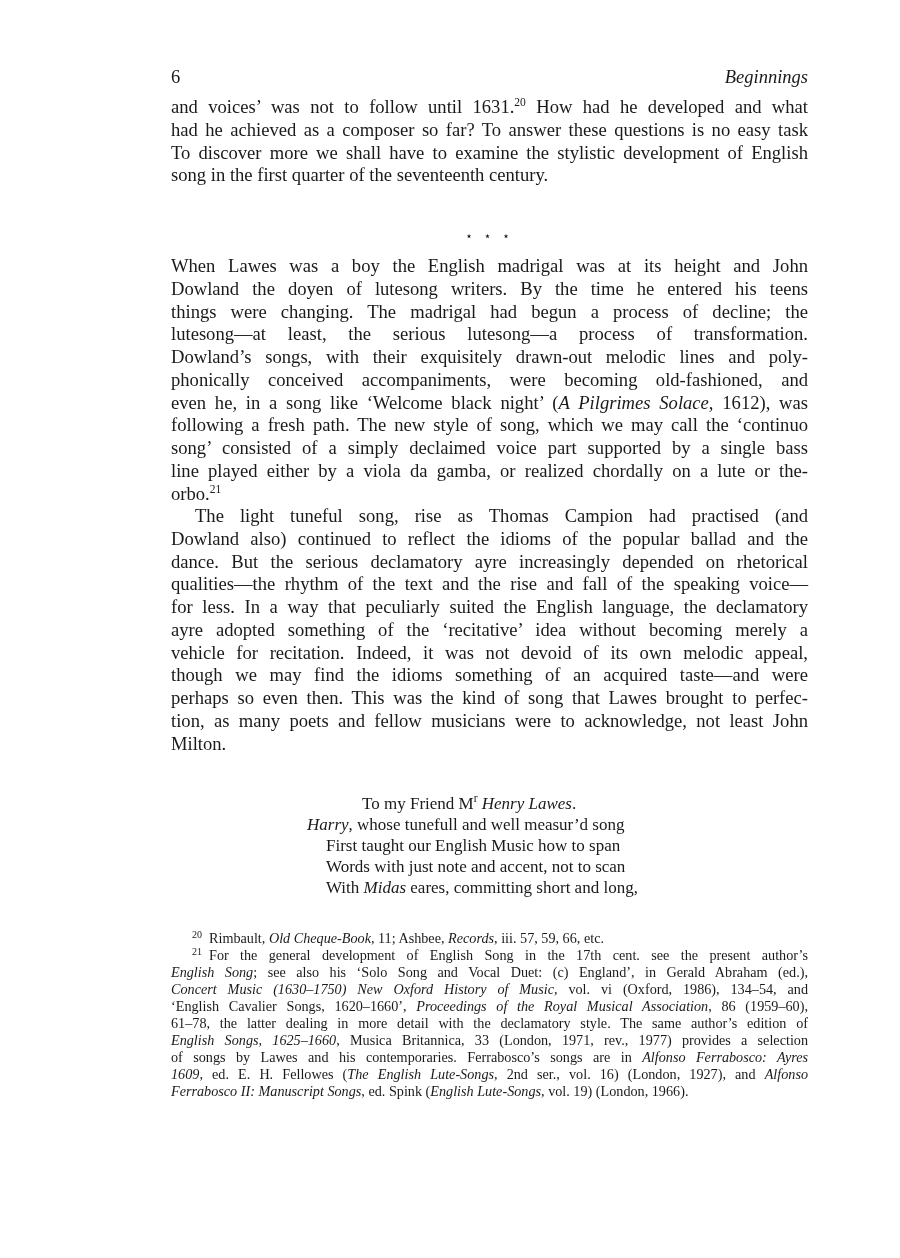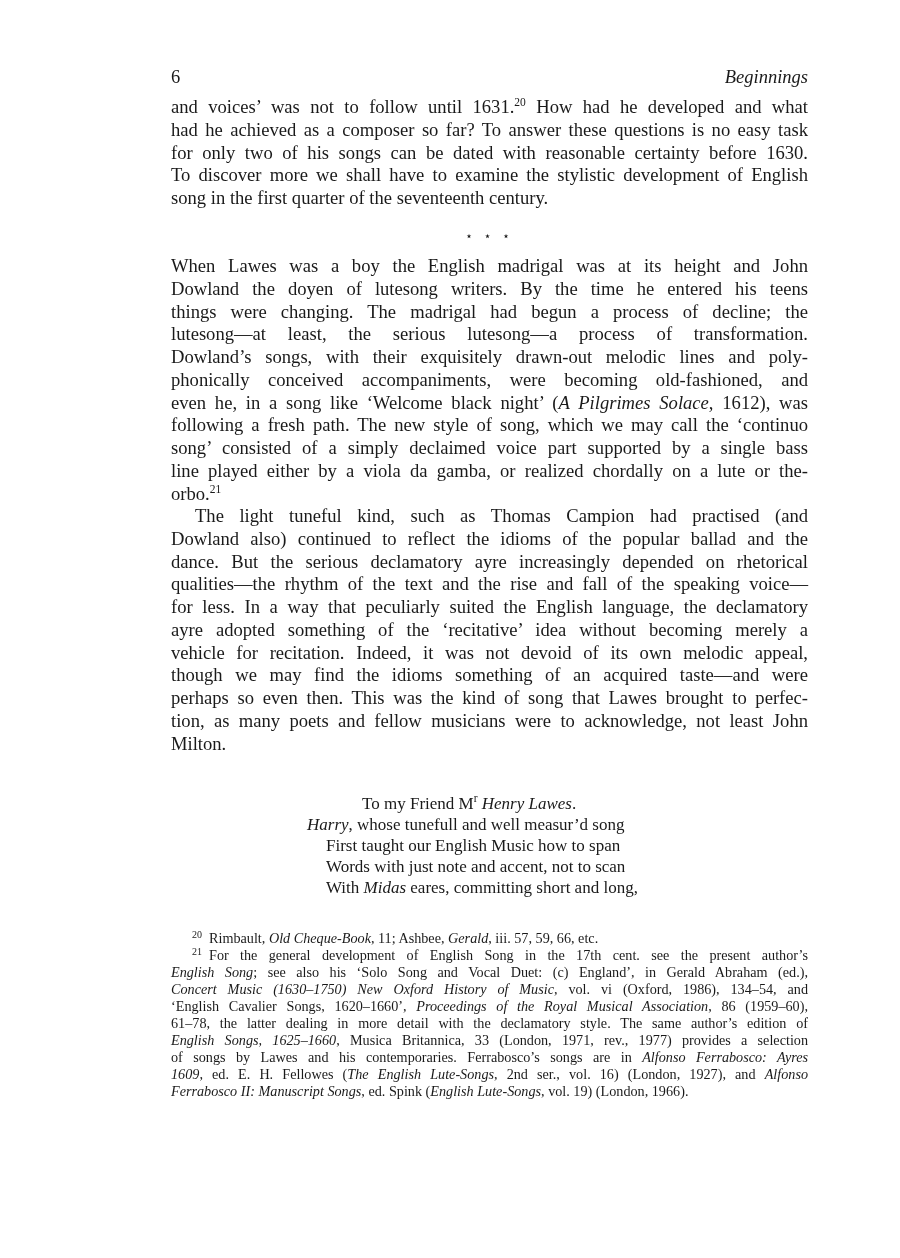--- a/index.html
+++ b/index.html
@@ -126,21 +126,20 @@
 <div class="page">
 
   <div class="running-head">
     <span class="folio">6</span>
     <span class="running-title">Beginnings</span>
   </div>
 
   <div class="body-text p-block" style="top:96px;">
       <span class="line">and voices’ was not to follow until 1631.<sup class="fn">20</sup> How had he developed and what</span>
       <span class="line">had he achieved as a composer so far? To answer these questions is no easy task</span>
-      <span class="line">for only two of his songs can be dated with reasonable certainty before 1630.</span>
       <span class="line">To discover more we shall have to examine the stylistic development of English</span>
       <span class="line last">song in the first quarter of the seventeenth century.</span>
     </div>
 
   <div class="stars">⋆ ⋆ ⋆</div>
 
   <div class="body-text p-block" style="top:255px;">
       <span class="line">When Lawes was a boy the English madrigal was at its height and John</span>
       <span class="line">Dowland the doyen of lutesong writers. By the time he entered his teens</span>
       <span class="line">things were changing. The madrigal had begun a process of decline; the</span>
@@ -148,21 +147,21 @@
       <span class="line">Dowland’s songs, with their exquisitely drawn-out melodic lines and poly-</span>
       <span class="line">phonically conceived accompaniments, were becoming old-fashioned, and</span>
       <span class="line">even he, in a song like ‘Welcome black night’ (<i>A Pilgrimes Solace</i>, 1612), was</span>
       <span class="line">following a fresh path. The new style of song, which we may call the ‘continuo</span>
       <span class="line">song’ consisted of a simply declaimed voice part supported by a single bass</span>
       <span class="line">line played either by a viola da gamba, or realized chordally on a lute or the-</span>
       <span class="line last">orbo.<sup class="fn">21</sup></span>
     </div>
 
   <div class="body-text p-block" style="top:505px;">
-      <span class="line" style="padding-left: 24px;">The light tuneful kind, such as Thomas Campion had practised (and</span>
+      <span class="line" style="padding-left: 24px;">The light tuneful song, rise as Thomas Campion had practised (and</span>
       <span class="line">Dowland also) continued to reflect the idioms of the popular ballad and the</span>
       <span class="line">dance. But the serious declamatory ayre increasingly depended on rhetorical</span>
       <span class="line">qualities—the rhythm of the text and the rise and fall of the speaking voice—</span>
       <span class="line">for less. In a way that peculiarly suited the English language, the declamatory</span>
       <span class="line">ayre adopted something of the ‘recitative’ idea without becoming merely a</span>
       <span class="line">vehicle for recitation. Indeed, it was not devoid of its own melodic appeal,</span>
       <span class="line">though we may find the idioms something of an acquired taste—and were</span>
       <span class="line">perhaps so even then. This was the kind of song that Lawes brought to perfec-</span>
       <span class="line">tion, as many poets and fellow musicians were to acknowledge, not least John</span>
       <span class="line last">Milton.</span>
@@ -171,21 +170,21 @@
   <div class="poem">
     <span class="pl" style="left:191px; top:0px;">To my Friend M<sup class="fn">r</sup> <i>Henry Lawes</i>.</span>
     <span class="pl" style="left:136px; top:21px;font-family:Liberation Serif, serif;"><i>Harry</i>, whose tunefull and well measur’d song</span>
     <span class="pl" style="left:155px; top:42px;">First taught our English Music how to span</span>
     <span class="pl" style="left:155px; top:63px;">Words with just note and accent, not to scan</span>
     <span class="pl" style="left:155px; top:84px;">With <i>Midas</i> eares, committing short and long,</span>
   </div>
 
   <div class="footnotes">
     <div>
-        <span class="fline last fn-first"><span class="fn-num">20</span>Rimbault, <i>Old Cheque-Book</i>, 11; Ashbee, <i>Gerald</i>, iii. 57, 59, 66, etc.</span>
+        <span class="fline last fn-first"><span class="fn-num">20</span>Rimbault, <i>Old Cheque-Book</i>, 11; Ashbee, <i>Records</i>, iii. 57, 59, 66, etc.</span>
       </div>
     <div>
         <span class="fline fn-first"><span class="fn-num">21</span>For the general development of English Song in the 17th cent. see the present author’s</span>
         <span class="fline"><i>English Song</i>; see also his ‘Solo Song and Vocal Duet: (c) England’, in Gerald Abraham (ed.),</span>
         <span class="fline"><i>Concert Music (1630–1750) New Oxford History of Music</i>, vol. vi (Oxford, 1986), 134–54, and</span>
         <span class="fline">‘English Cavalier Songs, 1620–1660’, <i>Proceedings of the Royal Musical Association</i>, 86 (1959–60),</span>
         <span class="fline">61–78, the latter dealing in more detail with the declamatory style. The same author’s edition of</span>
         <span class="fline"><i>English Songs, 1625–1660</i>, Musica Britannica, 33 (London, 1971, rev., 1977) provides a selection</span>
         <span class="fline">of songs by Lawes and his contemporaries. Ferrabosco’s songs are in <i>Alfonso Ferrabosco: Ayres</i></span>
         <span class="fline"><i>1609</i>, ed. E. H. Fellowes (<i>The English Lute-Songs</i>, 2nd ser., vol. 16) (London, 1927), and <i>Alfonso</i></span>

